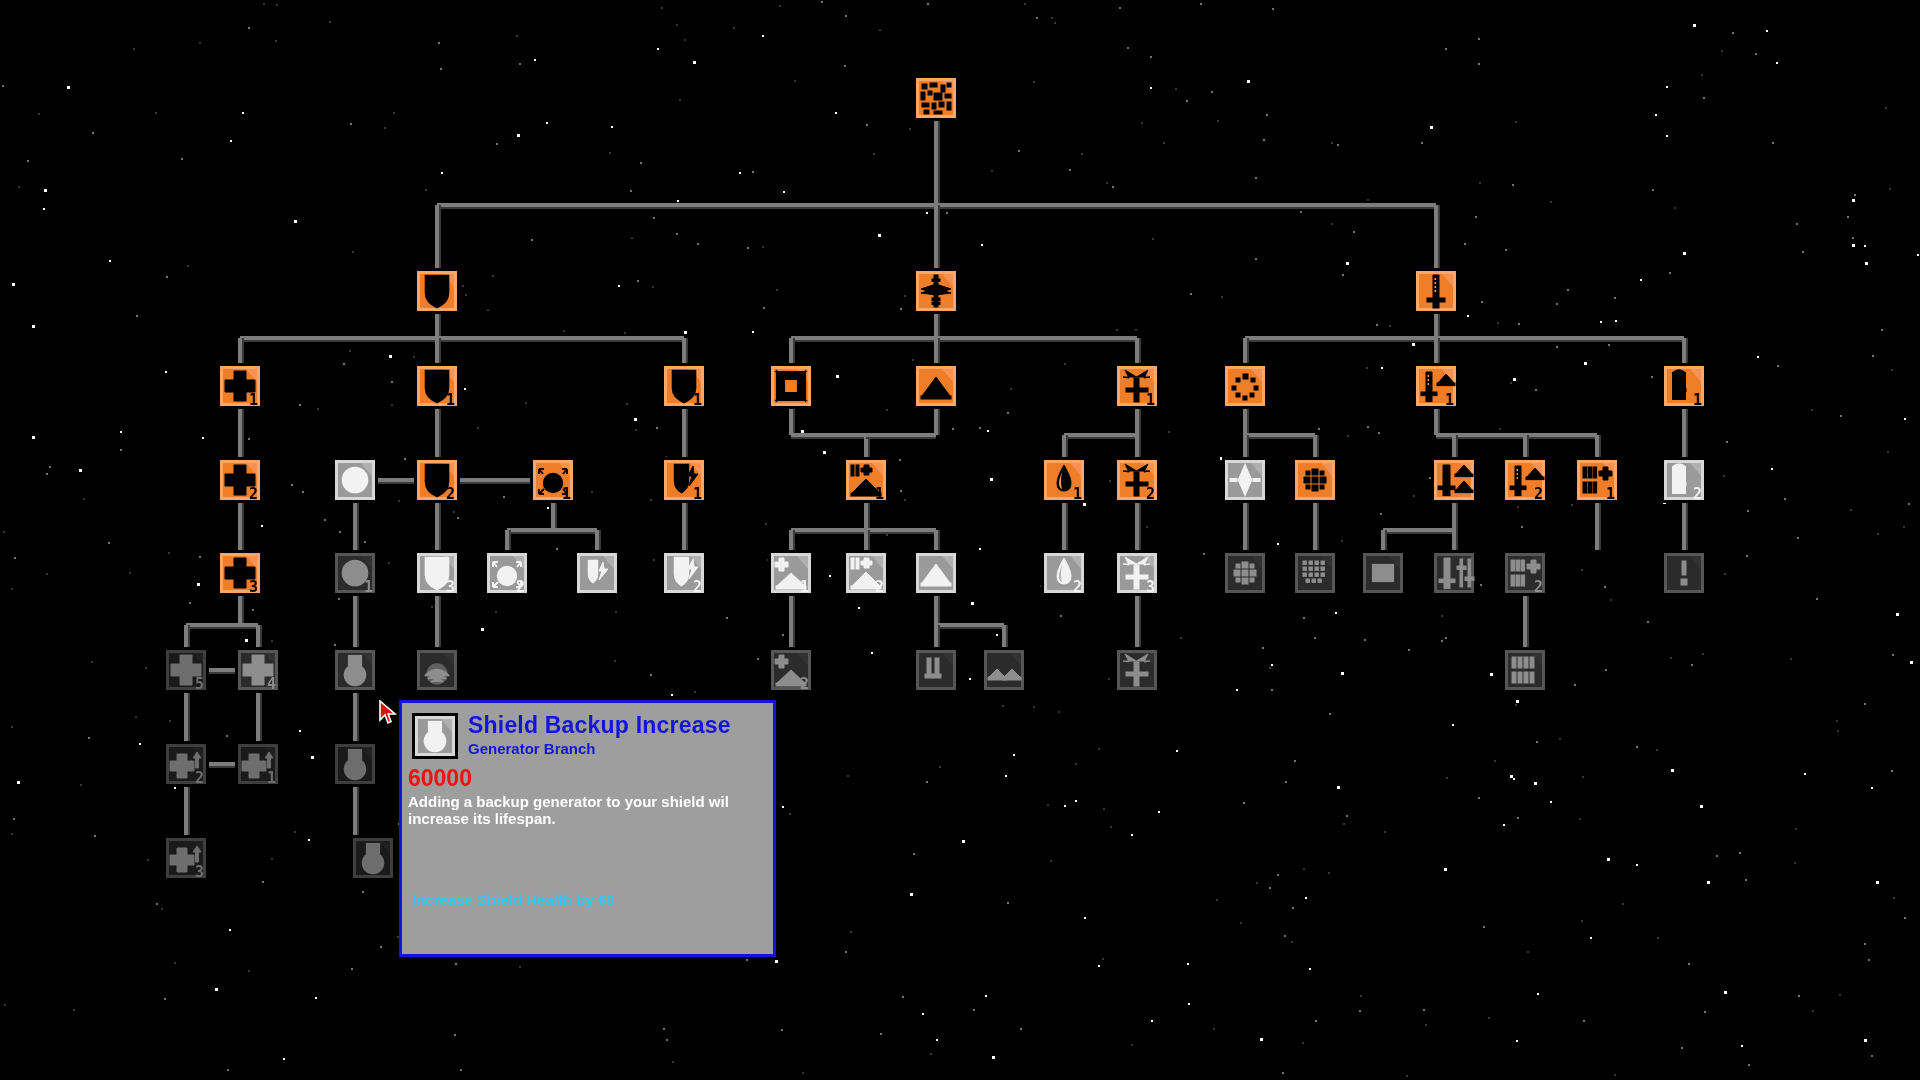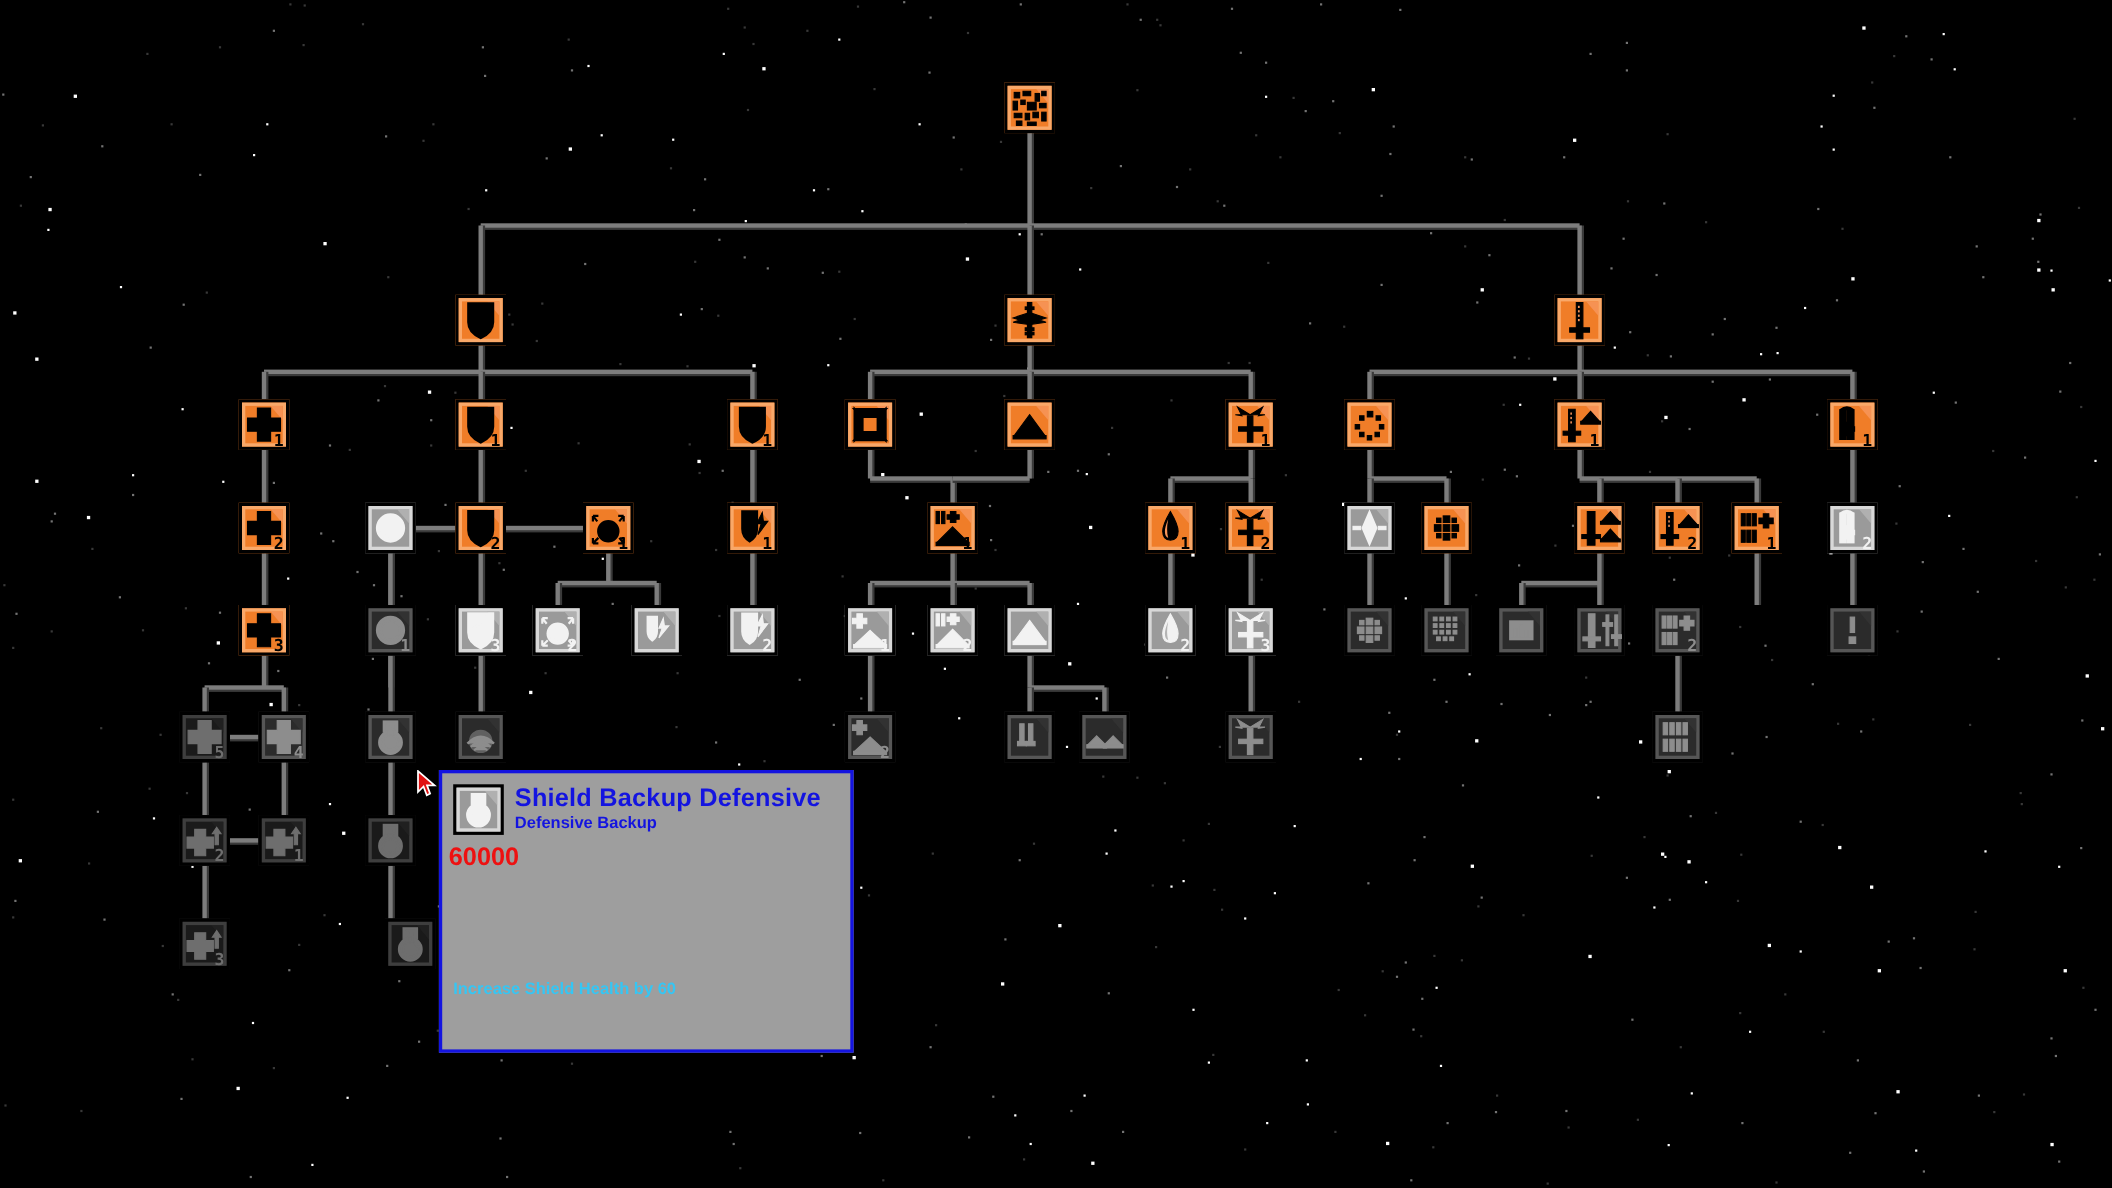--- a/index.html
+++ b/index.html
@@ -1455,25 +1455,26 @@
       <svg viewBox="0 0 40 40">
             <path class="gl" d="M26,3 H37 V16 Z" opacity=".85"></path>
     <rect class="ink" x="14" y="6" width="12" height="9" fill="none" stroke-width="2.2"></rect>
     <path class="ink" d="M16,8 L24,8 L24,13" fill="none" stroke-width="1.6"></path>
     <circle class="ink" cx="20" cy="25" r="10" fill="none" stroke-width="2.6"></circle>
     <circle class="ink" cx="20" cy="25" r="6.5" fill="none" stroke-width="1.6"></circle>
     <rect class="ink" x="18" y="14" width="4" height="4"></rect>
           </svg>
         </div>
       <div>
-        <div id="tt-title">Shield Backup Defensive</div>
-        <div id="tt-branch">Defensive Backup</div>
+        <div id="tt-title">Shield Backup Increase</div>
+        <div id="tt-branch">Generator Branch</div>
       </div>
     </div>
     <div id="tt-cost">60000</div>
+    <div id="tt-desc">Adding a backup generator to your shield wil increase its lifespan.</div>
     <div id="tt-effect">Increase Shield Health by 60</div>
   </div>
 
   <div id="cursor" style="left: 378px; top: 700px;">
     <svg width="20" height="26" viewBox="0 0 20 26">
       <path d="M2,1 L2,20 L7,15 L10,23 L13,21.5 L10.2,14 L17,14 Z" fill="#e01010" stroke="#ffffff" stroke-width="1.6"></path>
     </svg>
   </div>
 
 </div>

